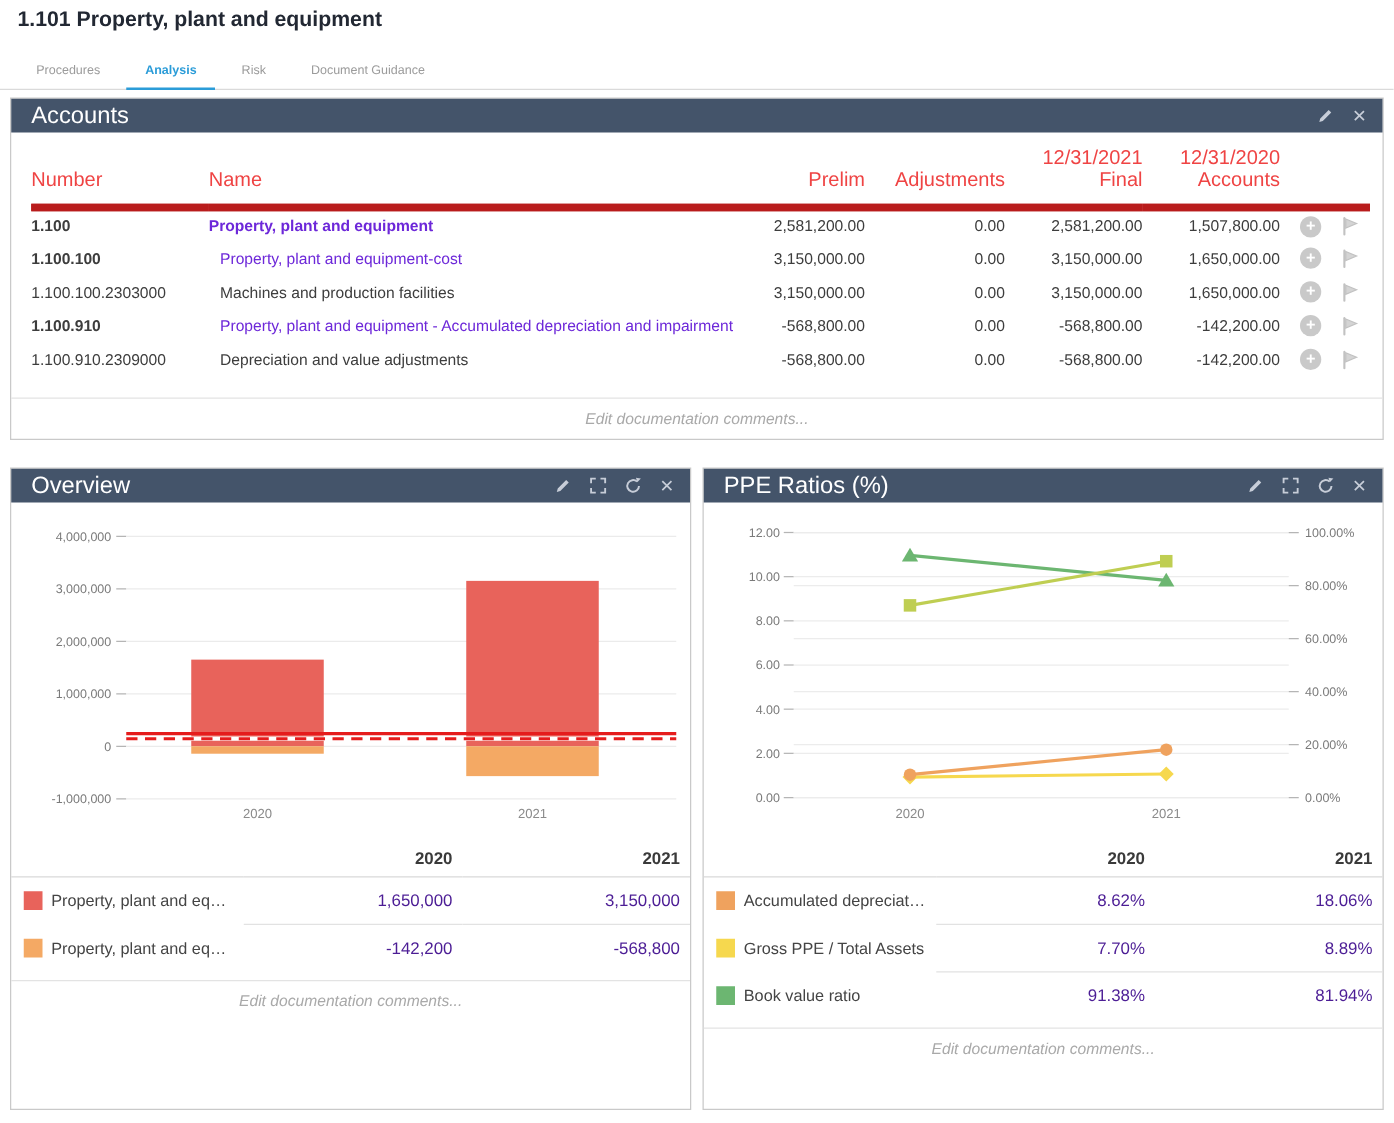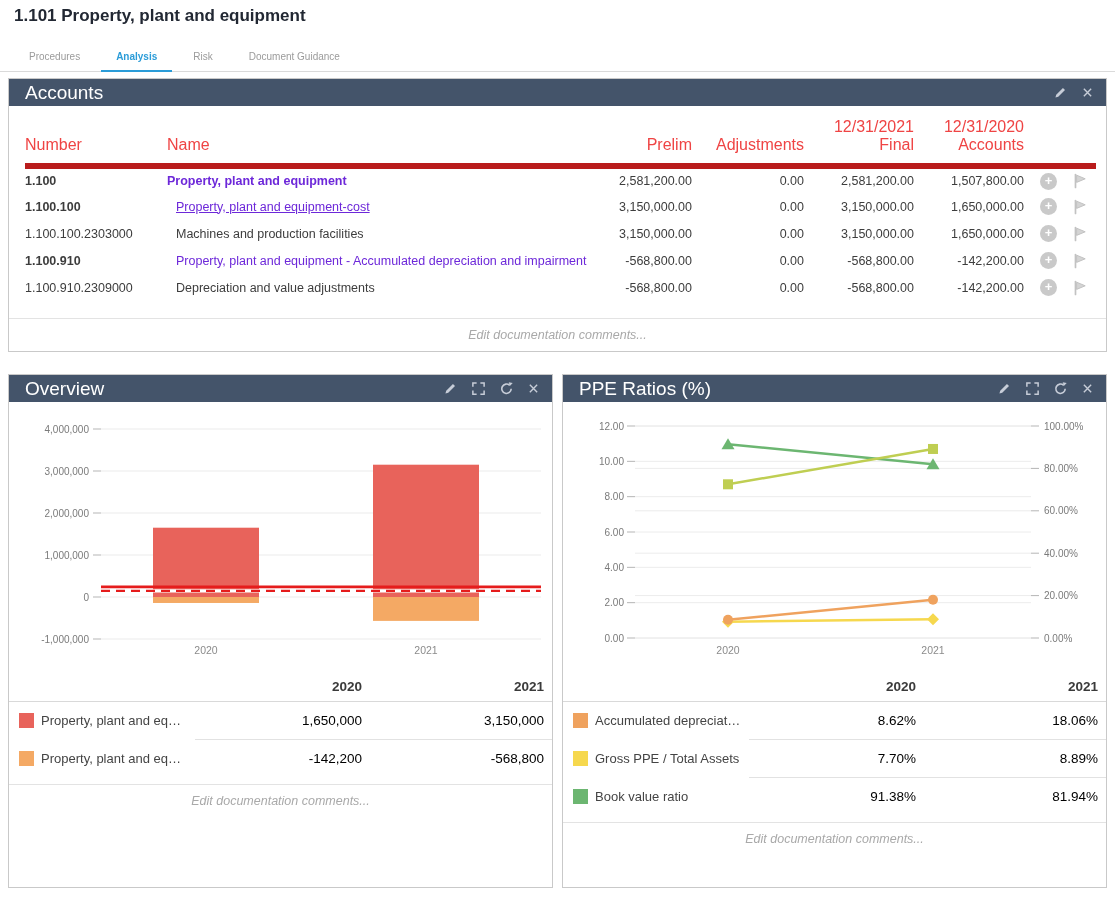--- a/index.html
+++ b/index.html
@@ -40,21 +40,21 @@
   .comments { border-top:1px solid #e3e3e3; text-align:center; font-style:italic; color:#a9a9a9;
     font-size:12.5px; padding:9px 0; font-family:"Liberation Sans",sans-serif; }
   #accounts-panel .comments { position:absolute; bottom:0; left:0; right:0; }
 
   .chart-svg { display:block; margin-top:4px; }
   .legend-block { position:absolute; top:298px; left:0; right:0; }
   .legend-table { width:100%; border-collapse:collapse; font-size:13px; color:#444; table-layout:fixed; }
   .legend-table th { font-size:13.5px; color:#3a3a3a; font-weight:700; text-align:right;
     padding:6px 8px 7px; border-bottom:1px solid #d9d9d9; }
   .legend-table td { height:38px; padding:0 8px; }
-  .legend-table td.val { text-align:right; font-size:13.5px; color:#000000; }
+  .legend-table td.val { text-align:right; font-size:13.5px; color:#4c1d95; }
   .legend-table td.val.divided { border-bottom:1px solid #e2e2e2; }
   .legend-table td.lbl { white-space:nowrap; overflow:hidden; text-overflow:ellipsis; padding-left:10px; }
   .swatch { display:inline-block; width:15px; height:15px; vertical-align:-3px; margin-right:7px; }
   .legend-comments { margin-top:6px; }
 </style>
 </head>
 <body>
 
 <div class="page-title">1.101 Property, plant and equipment</div>
 
@@ -124,21 +124,21 @@
                   <svg width="20" height="18" viewBox="0 0 20 18">
                     <path d="M5.5 2.5v13" stroke="#c2c2c2" stroke-width="1.7" stroke-linecap="round"></path>
                     <path d="M6.6 3.2l8.6 3.6-8.6 3.6z" fill="#d4d4d4" stroke="#c2c2c2"></path>
                   </svg>
                 </span>
               </div>
             </td>
           </tr>
           <tr>
             <td class="num-bold">1.100.100</td>
-            <td><span class="name-link " style="padding-left: 9px; text-decoration: underline;">Property, plant and equipment-cost</span></td>
+            <td><span class="name-link " style="padding-left: 9px;">Property, plant and equipment-cost</span></td>
             <td class="r">3,150,000.00</td>
             <td class="r">0.00</td>
             <td class="r">3,150,000.00</td>
             <td class="r">1,650,000.00</td>
             <td>
               <div class="row-icons">
                 <span class="plus-circle">+</span>
                 <span class="flag-btn">
                   <svg width="20" height="18" viewBox="0 0 20 18">
                     <path d="M5.5 2.5v13" stroke="#c2c2c2" stroke-width="1.7" stroke-linecap="round"></path>

